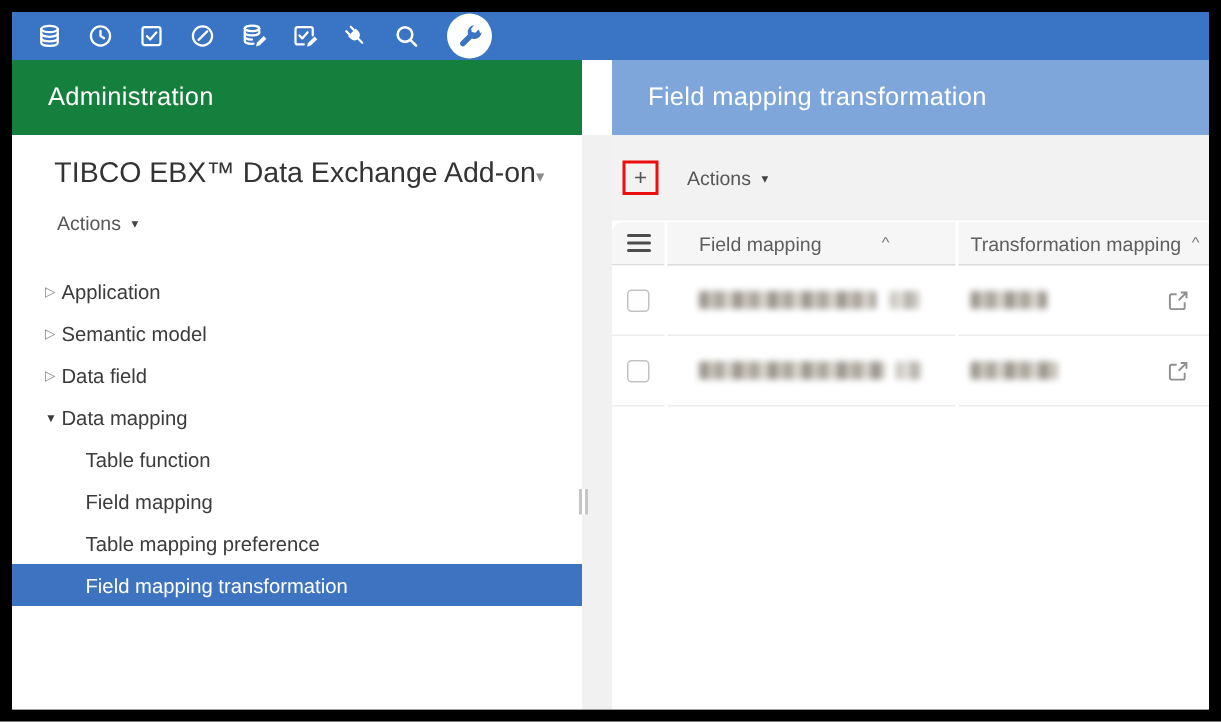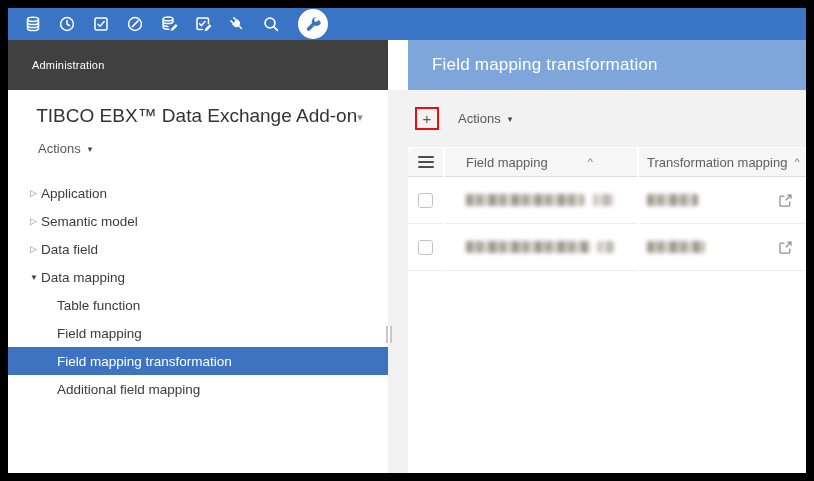--- a/index.html
+++ b/index.html
@@ -9,21 +9,21 @@
 
   
   .topbar { height:32px; background:#3a74c4; display:flex; align-items:center; padding-left:16px; gap:16px; }
   .tico { width:18px; height:18px; display:flex; align-items:center; justify-content:center; cursor:pointer; }
   .tico svg { width:18px; height:18px; }
   .active-circle { width:30px; height:30px; border-radius:50%; background:#fff; display:flex; align-items:center; justify-content:center; margin-left:2px; cursor:pointer; }
   .active-circle svg { width:17px; height:17px; }
 
   
   .headers { display:flex; height:50px; }
-  .hleft  { width:380px; background:#404040; color:#fff; font-size:11px; display:flex; align-items:center; padding-left:24px; letter-spacing:.2px; }
+  .hleft  { width:380px; background:#15803d; color:#fff; font-size:17px; display:flex; align-items:center; padding-left:24px; letter-spacing:.2px; }
   .hgap   { width:20px; background:#fff; }
   .hright { flex:1; background:#7ea6db; color:#fff; font-size:17px; display:flex; align-items:center; padding-left:24px; letter-spacing:.2px; }
 
   
   .main { display:flex; height:383px; }
   .lpanel { width:380px; position:relative; background:#fff; }
   .divider { width:20px; background:#f1f1f1; }
   .rpanel { flex:1; background:#fff; display:flex; flex-direction:column; }
 
   
@@ -180,25 +180,25 @@
         <div class="titem lvl0">
           <span class="tw twx" style="font-size:8px;">▼</span>
           <span>Data mapping</span>
         </div>
         <div class="titem lvl1">
           <span>Table function</span>
         </div>
         <div class="titem lvl1">
           <span>Field mapping</span>
         </div>
+        <div class="titem lvl1">
+          <span>Table mapping preference</span>
+        </div>
         <div class="titem lvl1 selected">
           <span>Field mapping transformation</span>
-        </div>
-        <div class="titem lvl1">
-          <span>Additional field mapping</span>
         </div>
       </div>
 
       <div class="scroll-thumb"></div>
     </div>
 
     <div class="divider"></div>
 
     <div class="rpanel">
       <div class="rtoolbar">

